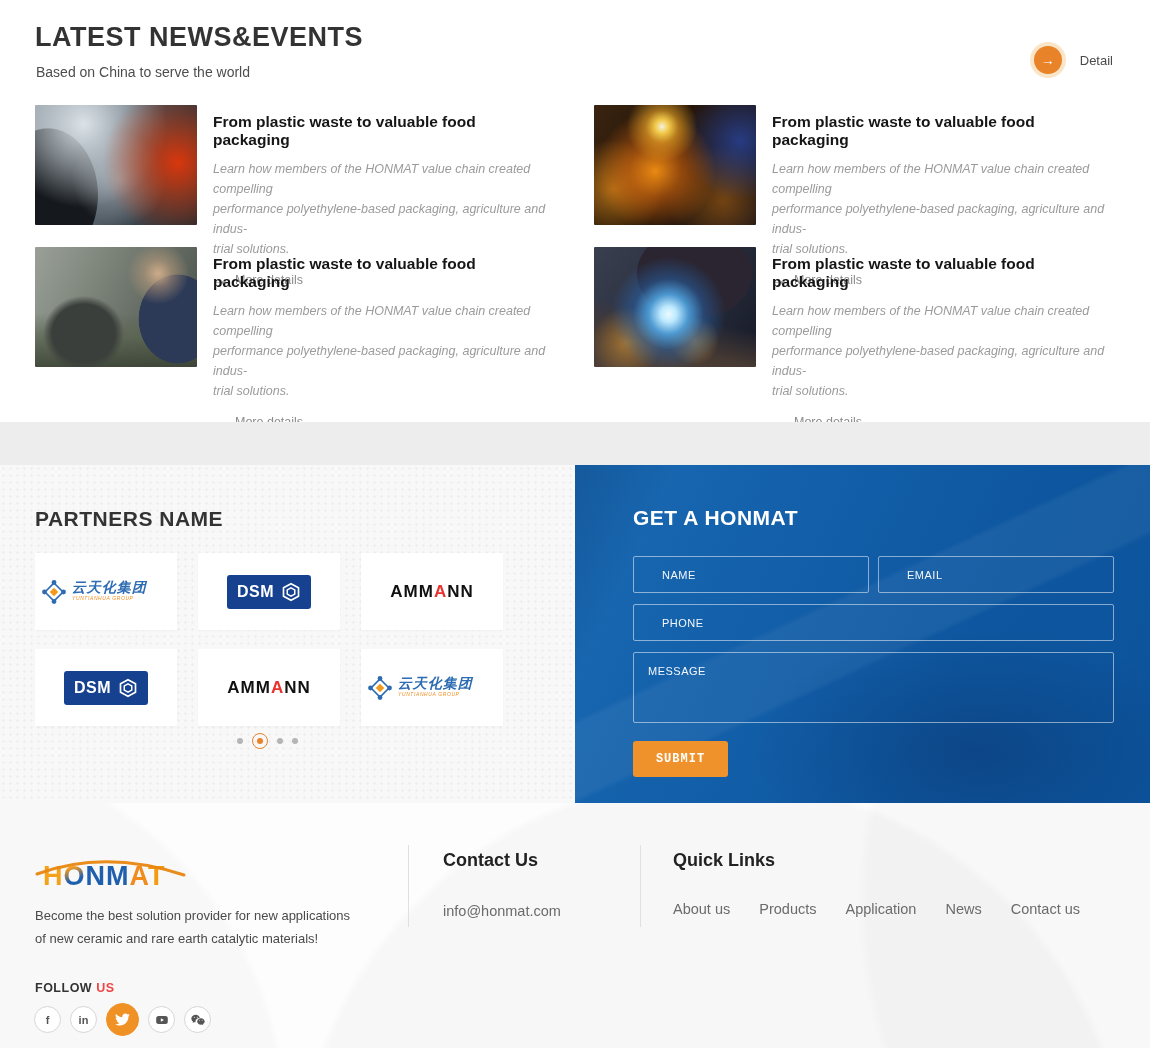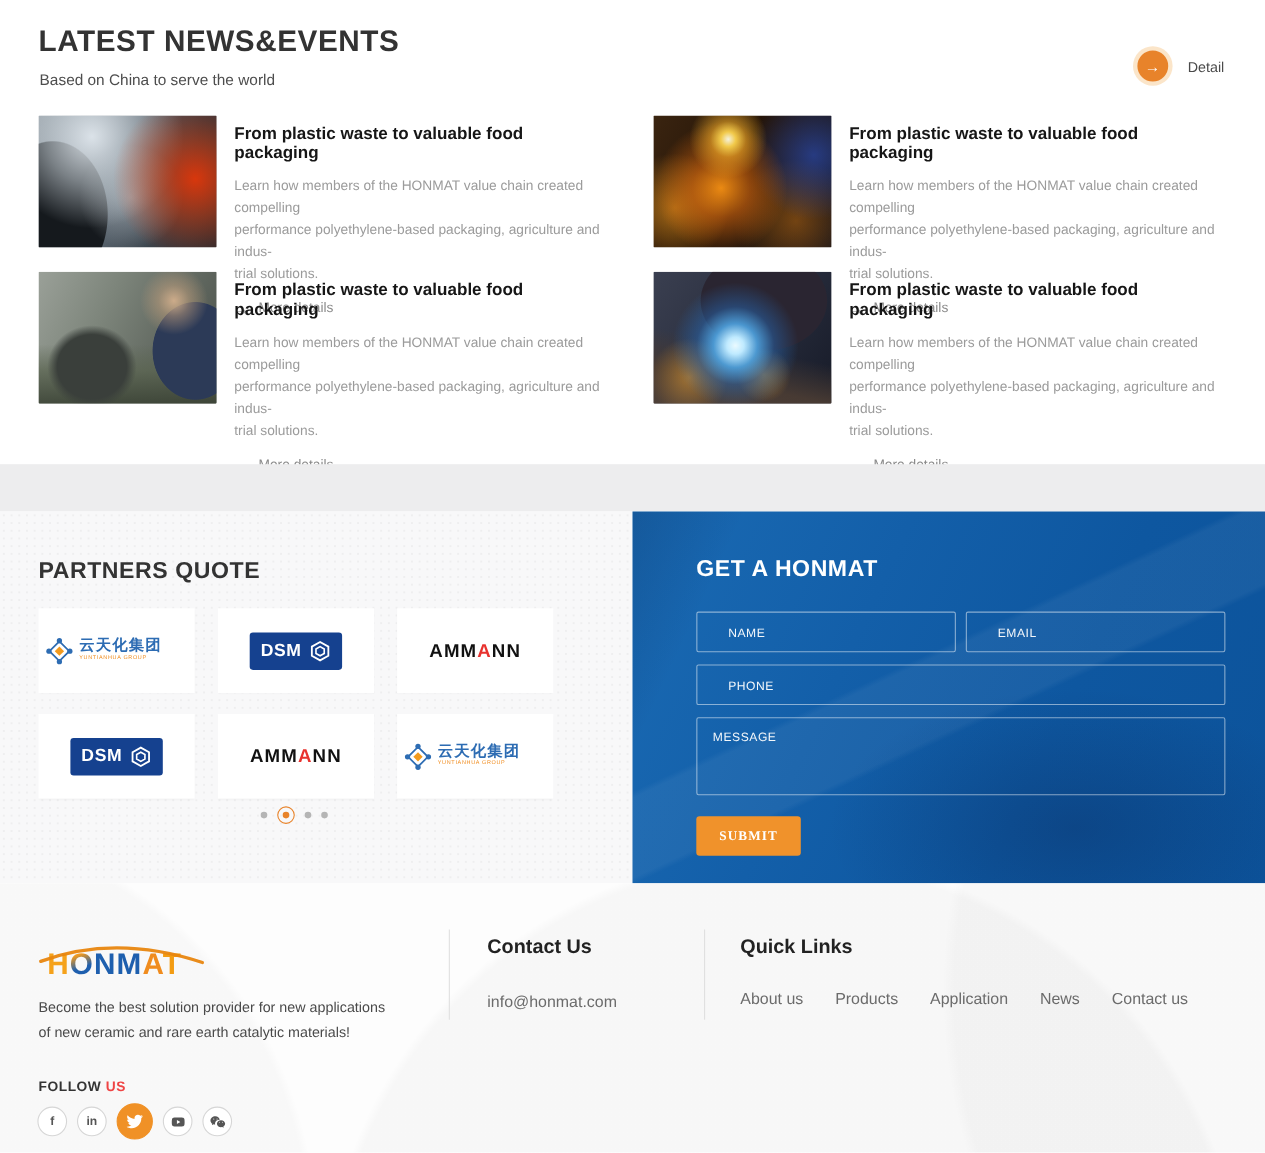--- a/index.html
+++ b/index.html
@@ -17,21 +17,21 @@
   .detail-wrap { position:absolute; right:37px; top:42px; display:flex; align-items:center; gap:14px; cursor:pointer; }
   .detail-halo { width:36px; height:36px; border-radius:50%; background:#fbe5c9; display:flex; align-items:center; justify-content:center; }
   .detail-circle { width:28px; height:28px; border-radius:50%; background:#e8832a; color:#fff; display:flex; align-items:center; justify-content:center; font-size:14px; }
   .detail-label { font-size:13px; color:#4a4a4a; }
 
   .news-grid { position:absolute; left:35px; top:105px; width:1080px; display:grid; grid-template-columns:521px 521px; column-gap:38px; row-gap:22px; }
   .news-card { display:flex; height:120px; }
   .news-img { width:162px; height:120px; flex:0 0 162px; border-radius:1px; position:relative; overflow:hidden; }
   .news-body { margin-left:16px; width:343px; }
   .news-card-title { font-size:15.5px; font-weight:700; color:#161616; margin-top:8px; }
-  .news-card-desc { font-size:12.5px; color:#9b9b9b; line-height:1.6; margin-top:10px; white-space:pre-line; }
+  .news-card-desc { font-size:12.5px; color:#9b9b9b; line-height:1.6; margin-top:10px; white-space:pre-line;font-style:italic; }
   .news-more { display:inline-flex; align-items:center; gap:8px; margin-top:13px; font-size:12.5px; color:#8b8b8b; cursor:pointer; }
   .news-more .arrow { font-size:14px; color:#7f7f7f; }
 
   
   .img-tire {
     background:
       radial-gradient(circle at 88% 48%, rgba(225,55,10,.95) 0%, rgba(210,60,15,.55) 22%, rgba(120,40,20,0) 48%),
       radial-gradient(circle at 30% 16%, rgba(225,232,238,.95) 0%, rgba(205,214,220,.55) 28%, rgba(160,170,178,0) 55%),
       radial-gradient(circle at 52% 62%, rgba(200,208,214,.55) 0%, rgba(160,170,178,0) 42%),
       radial-gradient(ellipse 90px 120px at 8% 75%, #15191d 55%, rgba(21,25,29,0) 56%),
@@ -69,21 +69,21 @@
 
   
   .mid-section { position:absolute; top:465px; left:0; width:1150px; height:338px; }
   .partners-left { position:absolute; left:0; top:0; width:575px; height:338px; background:#f8f8f9; overflow:hidden; }
   .partners-left::before { content:""; position:absolute; inset:0;
     background-image:radial-gradient(#dcdcdc 1px, transparent 1.2px); background-size:7px 7px; opacity:.35; }
   .partners-title { position:absolute; left:35px; top:42px; font-size:21px; font-weight:800; color:#333; letter-spacing:.5px; }
   .partners-grid { position:absolute; left:35px; top:88px; display:grid; grid-template-columns:repeat(3,142px); gap:19px 21px; }
   .partner-card { width:142px; height:77px; background:#fff; display:flex; align-items:center; justify-content:center; box-shadow:0 1px 2px rgba(0,0,0,.03); cursor:pointer; }
 
-  .logo-ytn { display:flex; align-items:flex-start; gap:5px; }
+  .logo-ytn { display:flex; align-items:center; gap:5px;font-style:italic; }
   .ytn-txt { display:flex; flex-direction:column; line-height:1; }
   .ytn-cn { font-size:14px; font-weight:700; color:#2d6cb3; letter-spacing:1px; }
   .ytn-en { font-size:8px; color:#f08c1e; letter-spacing:1px; transform:scale(.62); transform-origin:left top; margin-top:2px; white-space:nowrap; }
   .logo-dsm { background:#15418f; border-radius:3px; width:84px; height:34px; display:flex; align-items:center; justify-content:center; gap:7px; }
   .dsm-txt { color:#fff; font-weight:800; font-size:16px; letter-spacing:.5px; }
   .logo-ammann { font-size:17px; font-weight:800; color:#111; letter-spacing:1px; }
   .logo-ammann .red { color:#e8322e; }
 
   .carousel-dots { position:absolute; left:0; right:40px; top:268px; display:flex; align-items:center; justify-content:center; gap:9px; }
   .dot { width:6px; height:6px; border-radius:50%; background:#b5b5b5; cursor:pointer; }
@@ -99,21 +99,21 @@
       radial-gradient(ellipse 320px 180px at 70% 85%, rgba(10,40,90,.35) 0%, rgba(10,40,90,0) 70%),
       linear-gradient(155deg, transparent 42%, rgba(255,255,255,.05) 43%, rgba(255,255,255,.05) 55%, transparent 56%); }
   .quote-inner { position:absolute; left:58px; top:0; width:481px; }
   .quote-title { margin-top:41px; font-size:21px; font-weight:800; color:#fff; letter-spacing:.5px; }
   .quote-row { display:flex; gap:9px; margin-top:26px; }
   .q-input { background:transparent; border:1px solid rgba(255,255,255,.5); border-radius:2px; height:37px; color:#fff; font-size:12px; padding:0 28px; outline:none; font-family:"Liberation Sans",sans-serif; }
   .q-half { width:236px; }
   .q-full { width:481px; margin-top:11px; }
   .q-area { width:481px; height:71px; margin-top:11px; background:transparent; border:1px solid rgba(255,255,255,.5); border-radius:2px; color:#fff; font-size:12px; padding:12px 14px; resize:none; outline:none; font-family:"Liberation Sans",sans-serif; }
   .q-input::placeholder, .q-area::placeholder { color:rgba(255,255,255,.95); font-size:11px; letter-spacing:.5px; }
-  .submit-btn { margin-top:14px; width:95px; height:36px; background:#f0922b; border:none; border-radius:3px; color:#fff; font-size:12px; font-weight:700; letter-spacing:1px; cursor:pointer; font-family:Liberation Serif, serif; }
+  .submit-btn { margin-top:14px; width:95px; height:36px; background:#f0922b; border:none; border-radius:3px; color:#fff; font-size:12px; font-weight:700; letter-spacing:1px; cursor:pointer; font-family:Liberation Mono, monospace; }
 
   
   .footer { position:absolute; top:803px; left:0; width:1150px; height:245px; background:#fdfdfd; overflow:hidden; }
   .footer::before { content:""; position:absolute; inset:0;
     background:
       radial-gradient(circle 420px at 62% 160%, rgba(0,0,0,.025) 98%, transparent 100%),
       radial-gradient(circle 500px at 118% 40%, rgba(0,0,0,.02) 98%, transparent 100%),
       radial-gradient(circle 380px at -8% 130%, rgba(0,0,0,.02) 98%, transparent 100%); }
   .honmat-logo { position:absolute; left:35px; top:40px; width:150px; height:40px; }
   .honmat-word { font-size:27px; font-weight:800; letter-spacing:1px; position:absolute; top:18px; left:8px; }
@@ -205,21 +205,21 @@
       </div>
     </div>
   </div>
 </div>
 
 <div class="gray-band"></div>
 
 <div class="mid-section">
 
   <div class="partners-left">
-    <div class="partners-title">PARTNERS QUOTE</div>
+    <div class="partners-title">PARTNERS NAME</div>
 
     <div class="partners-grid">
       <div class="partner-card">
         <div class="logo-ytn">
           <svg width="26" height="26" viewBox="0 0 26 26">
             <g stroke="#2d6cb3" stroke-width="1.6" fill="none">
               <path d="M13 4 L22 13 L13 22 L4 13 Z"></path>
             </g>
             <circle cx="13" cy="3.5" r="2.4" fill="#2d6cb3"></circle>
             <circle cx="22.5" cy="13" r="2.4" fill="#2d6cb3"></circle>

